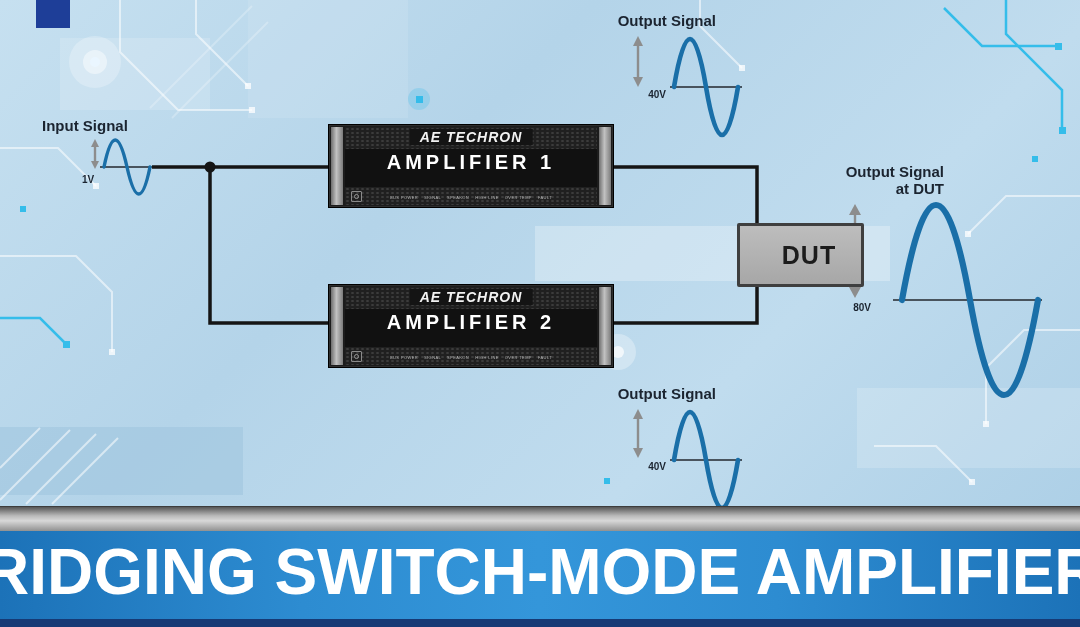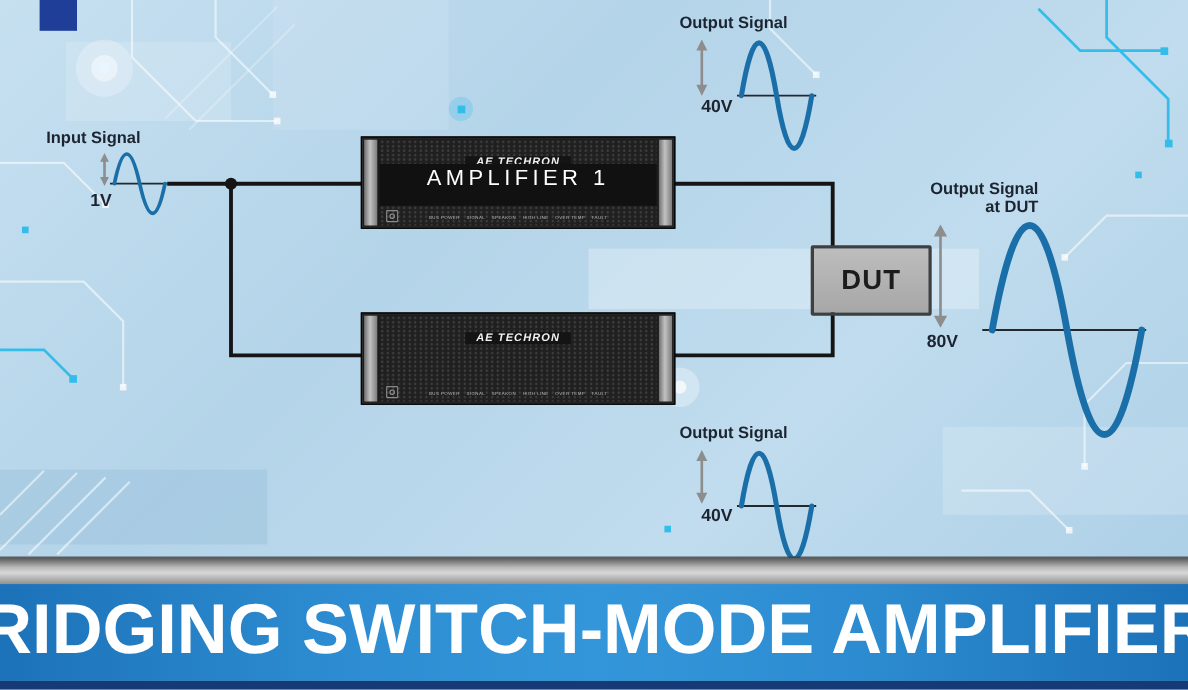--- a/index.html
+++ b/index.html
@@ -14,49 +14,49 @@
   .baseline{stroke:#23272e;stroke-width:1.6;}
   .wave{fill:none;stroke:var(--wave,#1a6fa8);stroke-linecap:round;}
   .w3{stroke-width:3.4}.w4{stroke-width:4.6}.w6{stroke-width:6.2}
   .mline{stroke:var(--arrow,#8d8d8d);stroke-width:2.4;}
   .mhead{fill:var(--arrow,#8d8d8d);}
   .jdot{fill:var(--wire,#151515);}
 
   
   .lbl{position:absolute;font-weight:bold;color:var(--label-text,#1b2430);z-index:3;}
   .f15{font-size:15px;line-height:17px;}
-  .f14{font-size:16px;}
+  .f14{font-size:10px;}
   .ctr{text-align:right;}
 
   
   .amp{position:absolute;width:284px;height:82px;background:#1c1c1c;border:1px solid #000;
     box-shadow:inset 0 0 0 1px #2e2e2e;z-index:2;}
   .rail{position:absolute;top:2px;bottom:2px;width:12px;
     background:linear-gradient(90deg,#6e6e6e,#c2c2c2 45%,#7c7c7c);}
   .rail.left{left:2px;}.rail.right{right:2px;}
   .grille{position:absolute;top:2px;bottom:2px;left:16px;right:16px;background-color:#202020;
     background-image:radial-gradient(circle,#3c3c3c 1px,transparent 1.4px);background-size:5px 4px;}
-  .brand{position:absolute;top:17px;left:50%;transform:translateX(-50%);font-style:italic;
-    font-weight:bold;font-size:10px;color:#f2f2f2;letter-spacing:1px;background:#141414;
+  .brand{position:absolute;top:4px;left:50%;transform:translateX(-50%);font-style:italic;
+    font-weight:bold;font-size:14px;color:#f2f2f2;letter-spacing:1px;background:#141414;
     padding:0 10px;white-space:nowrap;z-index:1;}
   .ampname{position:absolute;top:24px;left:16px;right:16px;height:38px;background:#111;
-    color:#fff;font-size:20px;font-weight:normal;letter-spacing:4px;text-align:center;
+    color:#fff;font-size:20px;font-weight:bold;letter-spacing:4px;text-align:center;
     line-height:27px;white-space:nowrap;z-index:1;}
   .indicators{position:absolute;bottom:7px;left:50%;transform:translateX(-50%);font-size:4px;
     color:#b8b8b8;white-space:pre;letter-spacing:.4px;z-index:1;}
   .power{position:absolute;left:22px;bottom:5px;width:9px;height:9px;border:1px solid #8a8a8a;
     border-radius:1px;z-index:1;}
   .power::after{content:"";position:absolute;left:2px;top:2px;width:3px;height:3px;
     border:1px solid #9a9a9a;border-radius:50%;}
 
   
   .dut{position:absolute;left:737px;top:223px;width:104px;height:58px;
     background:linear-gradient(180deg,#bdbdbd,#a7a7a7);border:3px solid #3f3f3f;border-radius:2px;
     display:flex;align-items:center;justify-content:center;font-size:25px;font-weight:bold;
-    letter-spacing:1px;color:#1c1c1c;z-index:2;}
+    letter-spacing:1px;color:#1c1c1c;z-index:2;padding-left:17px;}
 
   
   .metal-bar{position:absolute;left:0;top:506px;width:1080px;height:25px;z-index:4;
     background:linear-gradient(180deg,#565656 0%,#b9b9b9 35%,#d8d8d8 55%,#8a8a8a 100%);
     border-top:1px solid #3d3d3d;}
   .banner{position:absolute;left:0;top:531px;width:1080px;height:88px;z-index:4;
     background:linear-gradient(90deg,#1c72b8 0%,var(--banner-blue,#2d8cd1) 28%,#3496da 50%,var(--banner-blue,#2d8cd1) 72%,#1c72b8 100%);}
   .banner-title{position:absolute;top:50%;left:50%;transform:translate(-50%,-54%);
     white-space:nowrap;font-size:64px;font-weight:bold;color:#ffffff;}
   .bottom-strip{position:absolute;left:0;top:619px;width:1080px;height:8px;background:#163a75;z-index:4;}
@@ -180,20 +180,21 @@
     <div class="ampname">AMPLIFIER 1</div>
     <div class="indicators">BUS POWER    SIGNAL    SPEAKON    HIGH LINE    OVER TEMP    FAULT</div>
     <div class="power"></div>
   </div>
 
   <div class="amp" style="left:328px;top:284px;">
     <div class="grille"></div>
     <div class="rail left"></div>
     <div class="rail right"></div>
     <div class="brand">AE TECHRON</div>
+    <div class="ampname">AMPLIFIER 2</div>
     <div class="indicators">BUS POWER    SIGNAL    SPEAKON    HIGH LINE    OVER TEMP    FAULT</div>
     <div class="power"></div>
   </div>
 
   <div class="dut">
     <span>DUT</span>
   </div>
 
   <div class="lbl f15" style="left:42px;top:117px;">Input Signal</div>
   <div class="lbl f14" style="left:82px;top:174px;">1V</div>

